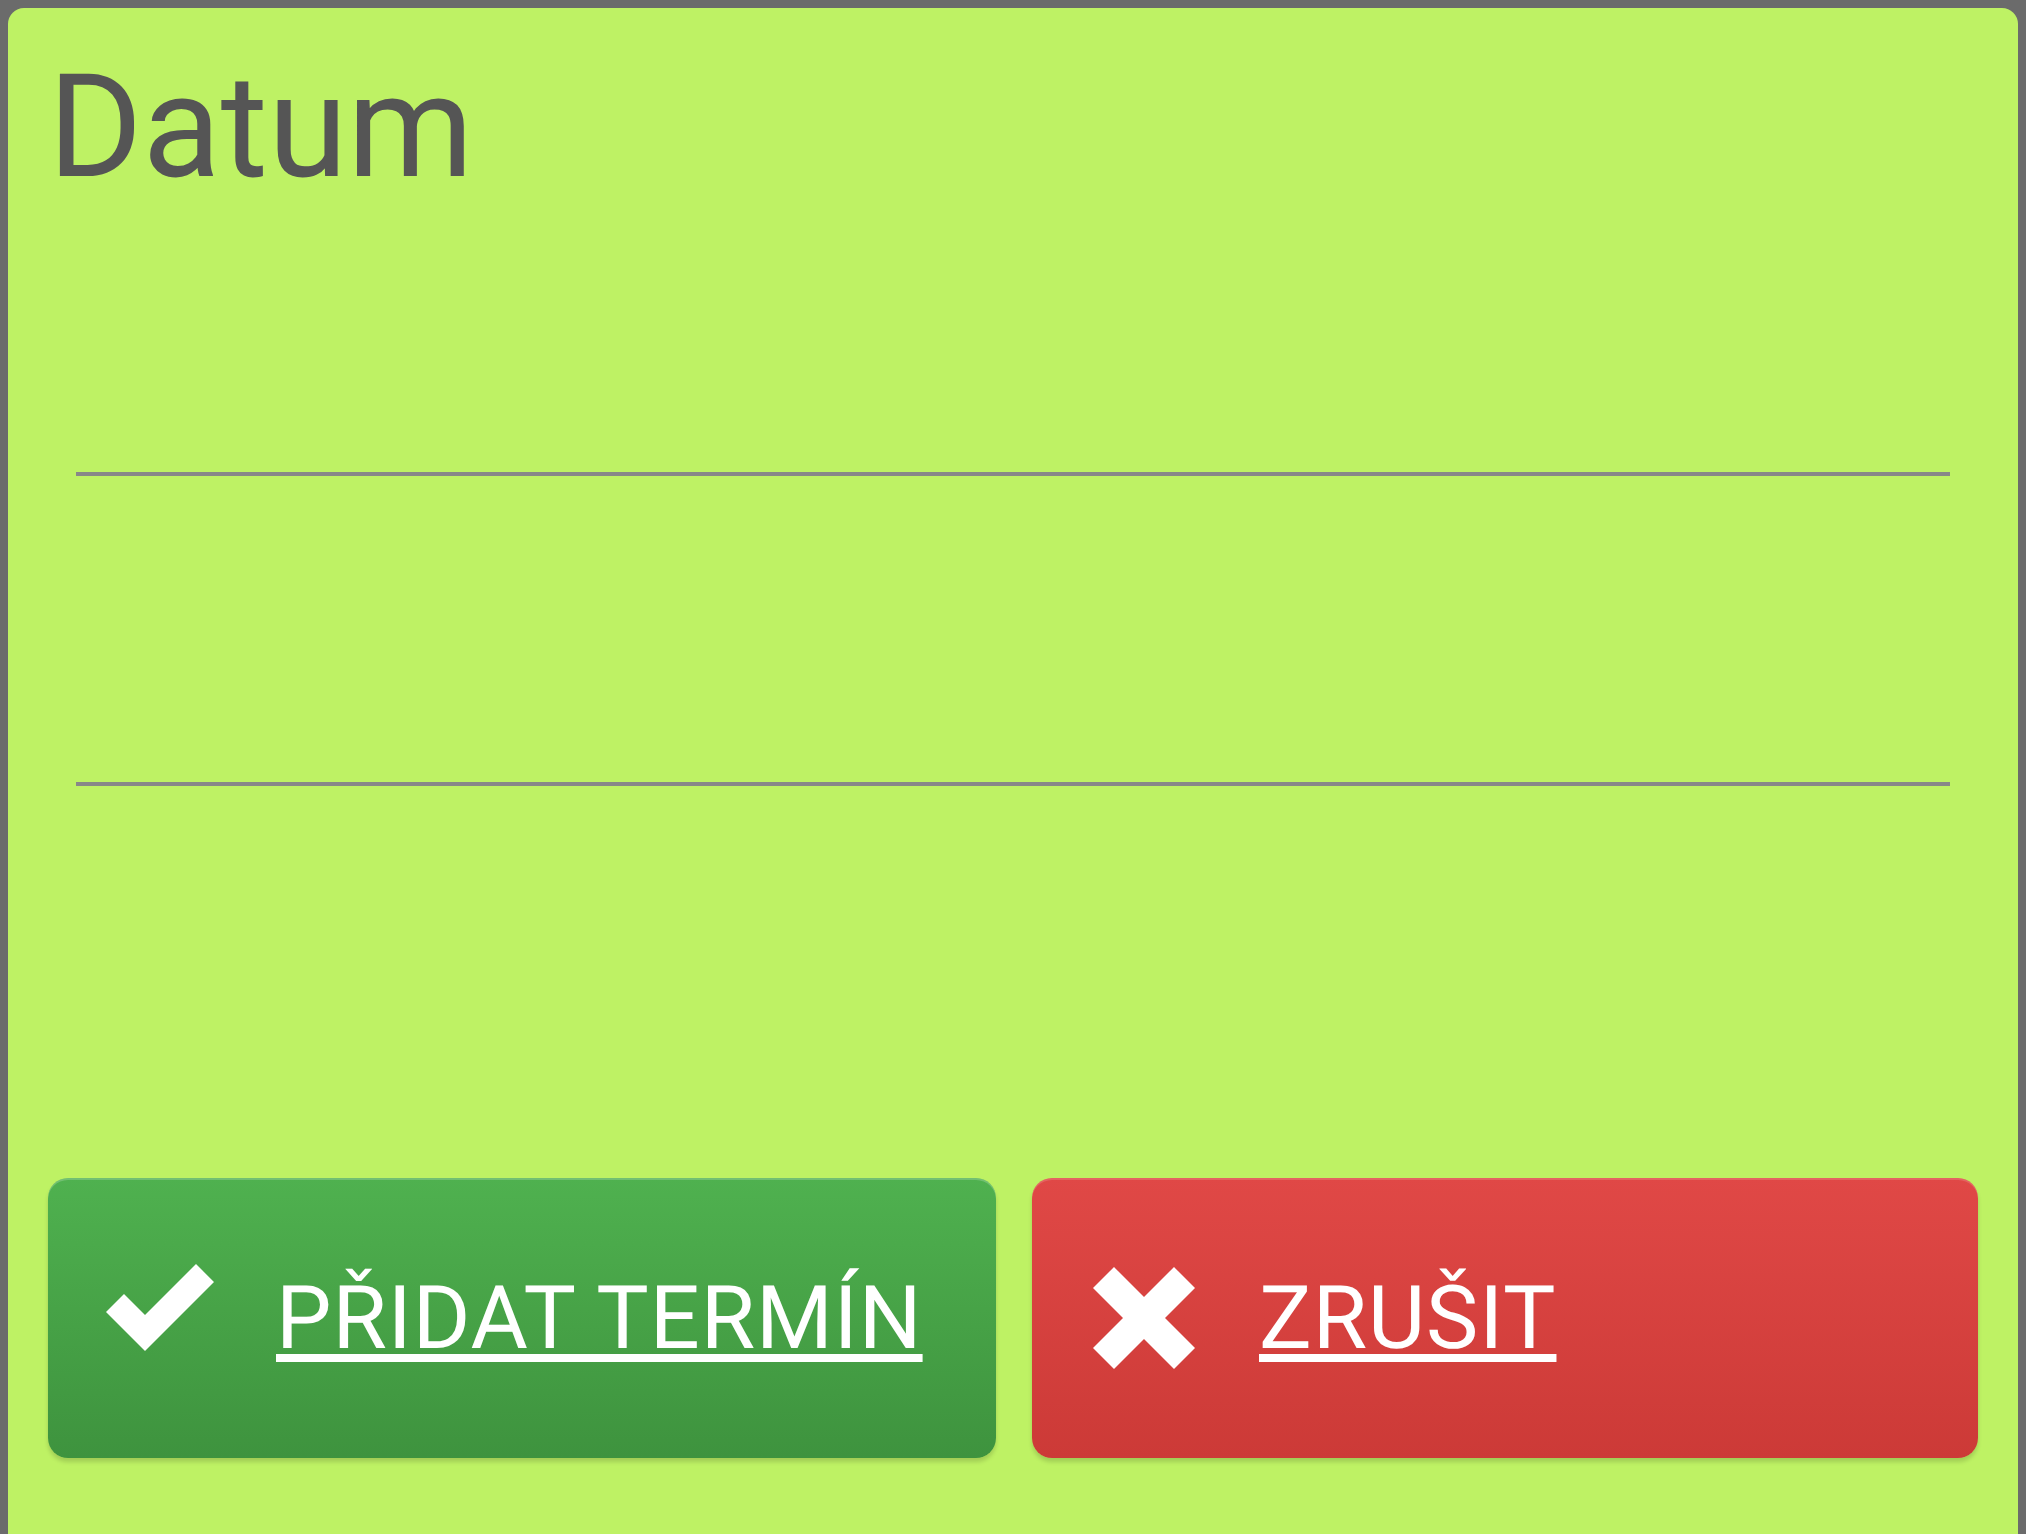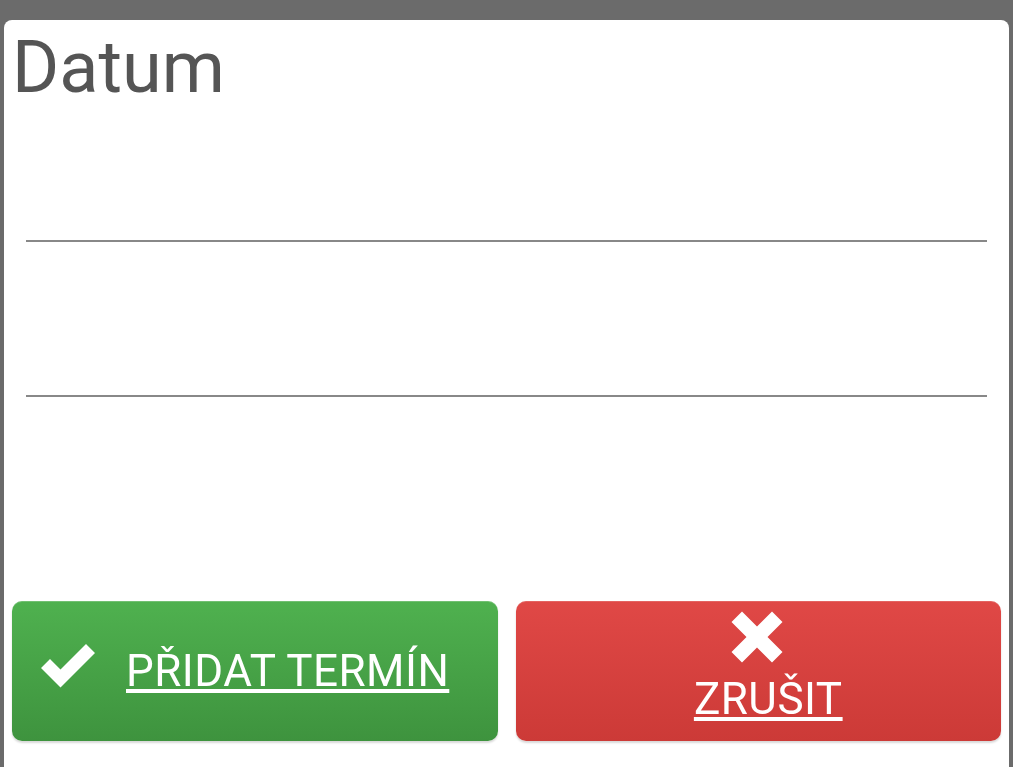--- a/index.html
+++ b/index.html
@@ -14,26 +14,25 @@
       height: 767px;
       overflow: hidden;
       position: relative;
     }
     .dialog {
       position: absolute;
       top: 4px;
       left: 4px;
       right: 4px;
       bottom: 0;
-      background: #ffffff;
+      background: #bef264;
       border-radius: 8px 8px 0 0;
-      padding: 8px;
+      padding: 20px;
       display: flex;
       flex-direction: column;
-      margin-top: 16px;
     }
     .field-group {
       margin-bottom: 30px;
     }
     .field-label {
       font-size: 72px;
       font-weight: 400;
       color: #555555;
       line-height: 1.1;
       margin-bottom: 10px;
@@ -67,21 +66,20 @@
       cursor: pointer;
       font-family: inherit;
     }
     .btn-green {
       background: linear-gradient(to bottom, #4fb14f, #3e933e);
       box-shadow: inset 0 1px 0 rgba(255,255,255,0.2), 0 2px 2px rgba(0,0,0,0.15);
     }
     .btn-red {
       background: linear-gradient(to bottom, #e04846, #cc3a37);
       box-shadow: inset 0 1px 0 rgba(255,255,255,0.15), 0 2px 2px rgba(0,0,0,0.15);
-      flex-direction: column;
     }
     .btn-icon {
       width: 72px;
       height: 72px;
       flex-shrink: 0;
       margin-right: 22px;
       display: flex;
       align-items: center;
       justify-content: center;
     }

